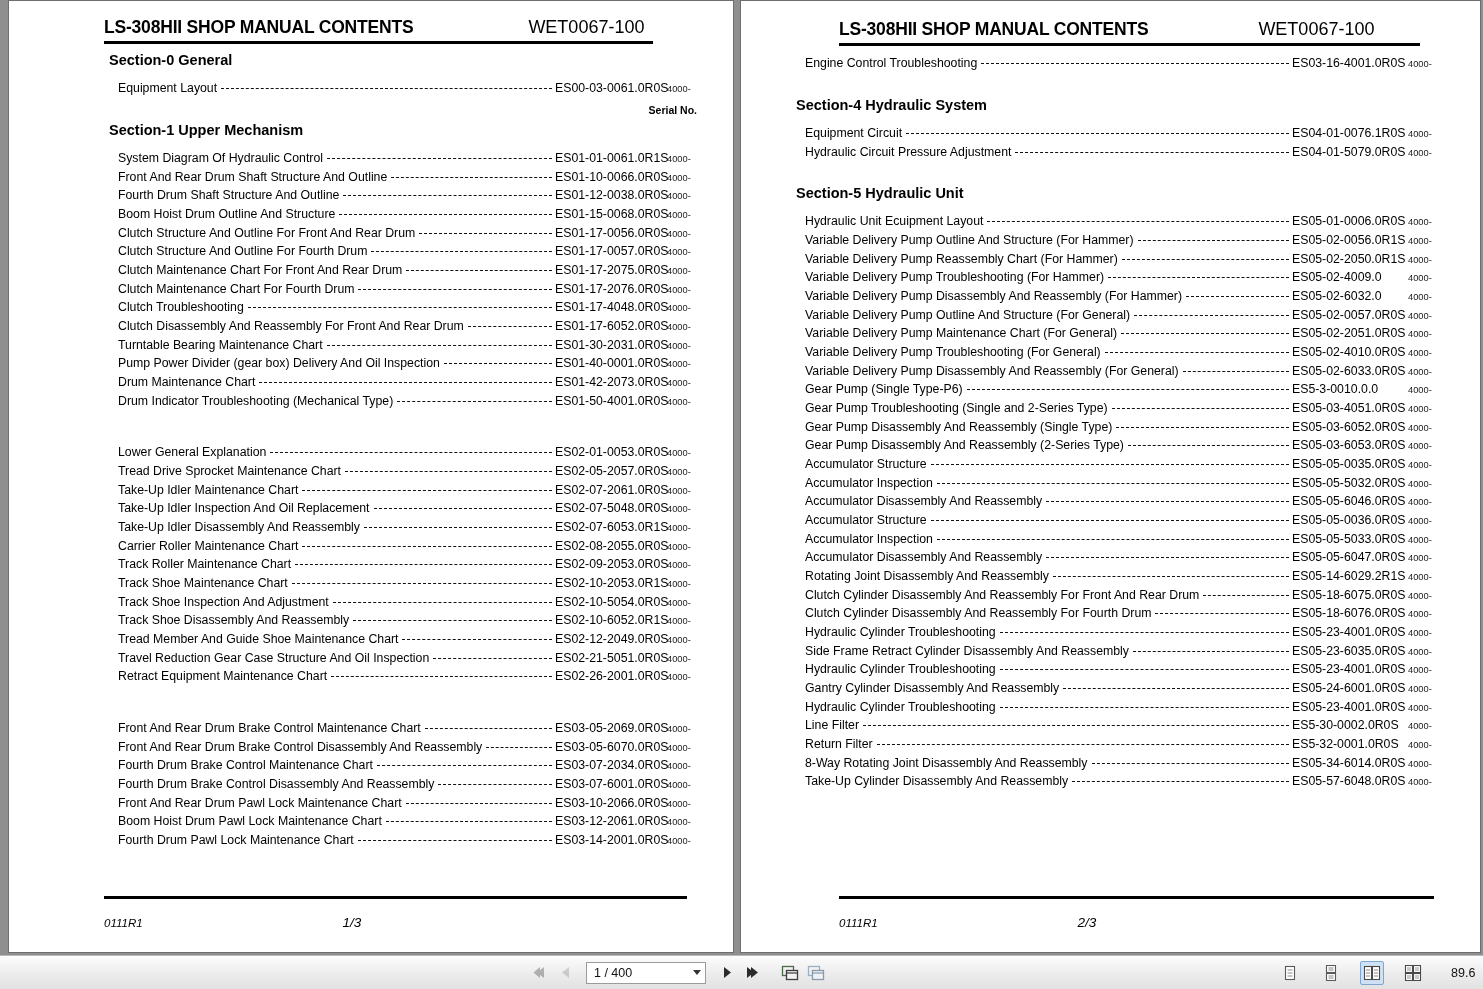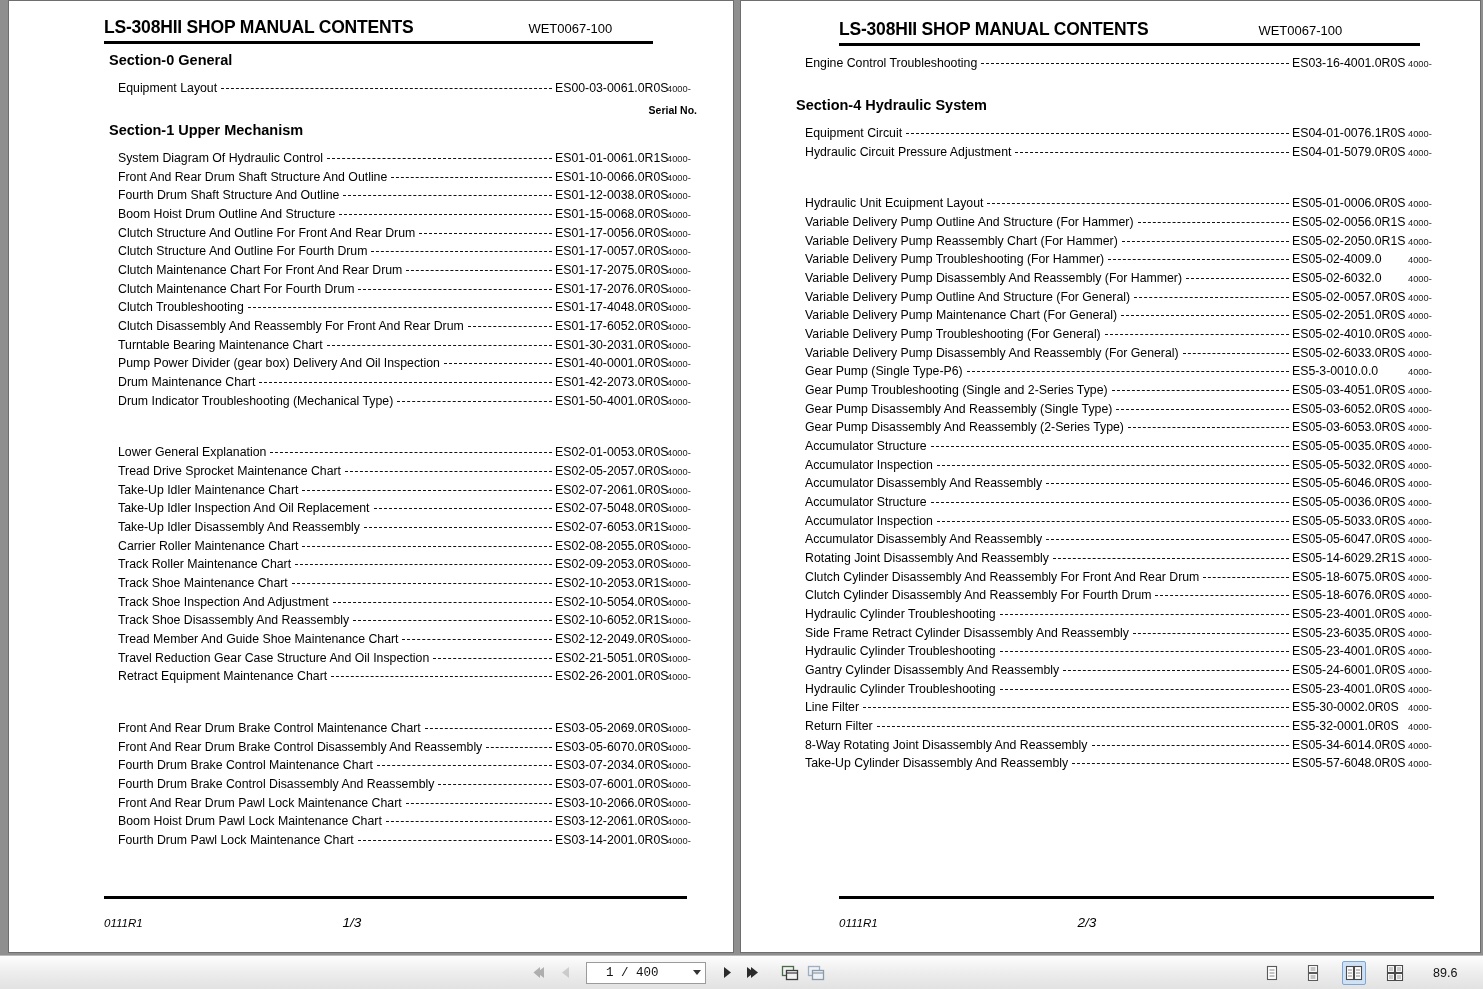--- a/index.html
+++ b/index.html
@@ -43,21 +43,21 @@
   .page.left .masthead { padding: 16px 22px 0 95px; }
   .page.right .masthead { padding: 18px 22px 0 98px; }
   .mast-title {
     font-weight: bold;
     font-size: 17.5px;
     letter-spacing: -0.2px;
     color: #000;
     white-space: nowrap;
   }
   .mast-code {
-    font-size: 13px;
+    font-size: 18px;
     color: #000;
     white-space: nowrap;
   }
   .page.left .mast-code { margin-left: 115px; }
   .page.right .mast-code { margin-left: 110px; }
   .mast-rule {
     height: 3px;
     background: #000;
     margin-top: 3px;
   }
@@ -154,25 +154,25 @@
   }
   .tb-center {
     position: absolute;
     left: 528px;
     display: flex;
     align-items: center;
     gap: 2px;
   }
   .tb-right {
     position: absolute;
-    right: 12px;
+    right: 0;
     display: flex;
     align-items: center;
     gap: 17px;
-    padding-right: 8px;
+    padding-right: 2px;
   }
   .tb-btn {
     width: 24px; height: 24px;
     display: flex; align-items: center; justify-content: center;
     border: 1px solid transparent;
     border-radius: 2px;
     background: transparent;
     cursor: pointer;
     padding: 0;
   }
@@ -183,25 +183,24 @@
   .tb-btn.disabled { opacity: 0.35; cursor: default; }
   .tb-btn svg { display: block; }
 
   .pagebox {
     display: flex;
     align-items: center;
     width: 120px; height: 22px;
     background: #fff;
     border: 1px solid #9b9b9b;
     margin: 0 6px;
-    padding: 0 4px 0 19px;
+    padding: 0 4px 0 7px;
     font-size: 12.5px;
     color: #111;
     position: relative;
-    font-family: Liberation Mono, monospace;
   }
   .pagebox .pval { flex: 1 1 auto; }
   .pagebox .caret {
     width: 0; height: 0;
     border-left: 4px solid transparent;
     border-right: 4px solid transparent;
     border-top: 5px solid #333;
     margin-left: 4px;
   }
   .zoomval {
@@ -486,20 +485,21 @@
               <span class="ecode">ES04-01-0076.1R0S</span>
               <span class="eserial">4000-</span>
             </div>
             <div class="entry">
               <span class="etitle">Hydraulic Circuit Pressure Adjustment</span>
               <span class="leader"></span>
               <span class="ecode">ES04-01-5079.0R0S</span>
               <span class="eserial">4000-</span>
             </div>
             <div class="spacer-lg"></div>
+            <div class="section-head">Section-5 Hydraulic Unit</div>
             <div class="spacer-sm"></div>
             <div class="entry">
               <span class="etitle">Hydraulic Unit Ecuipment Layout</span>
               <span class="leader"></span>
               <span class="ecode">ES05-01-0006.0R0S</span>
               <span class="eserial">4000-</span>
             </div>
             <div class="entry">
               <span class="etitle">Variable Delivery Pump Outline And Structure (For Hammer)</span>
               <span class="leader"></span>

